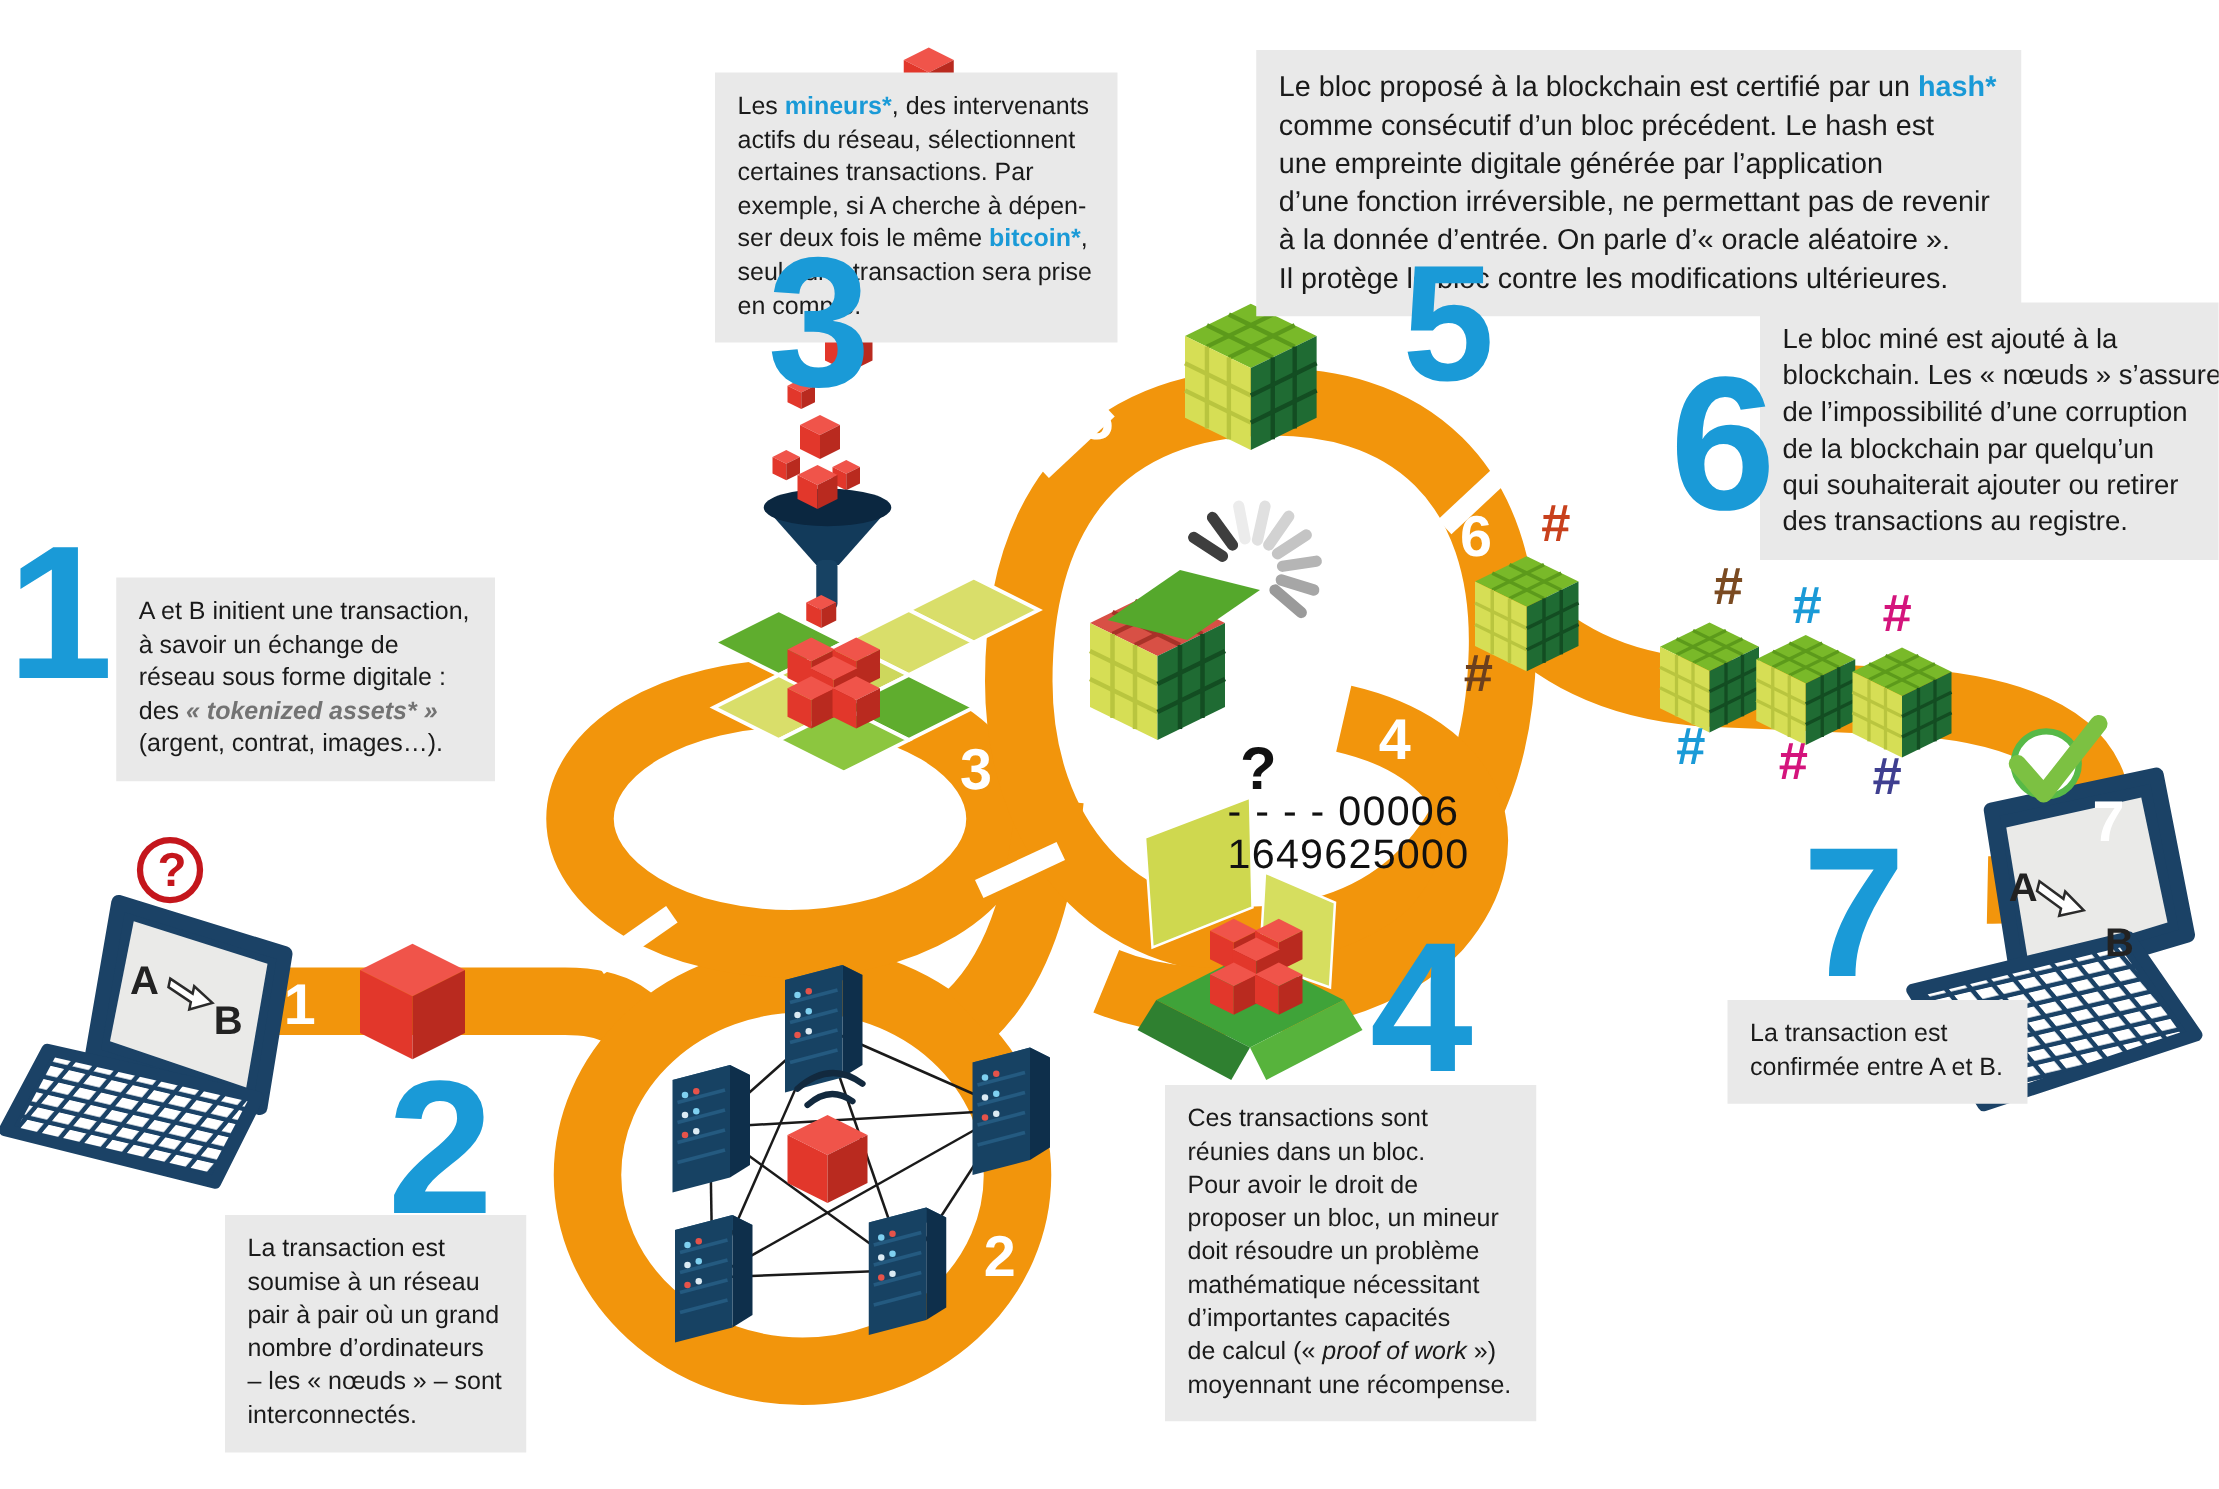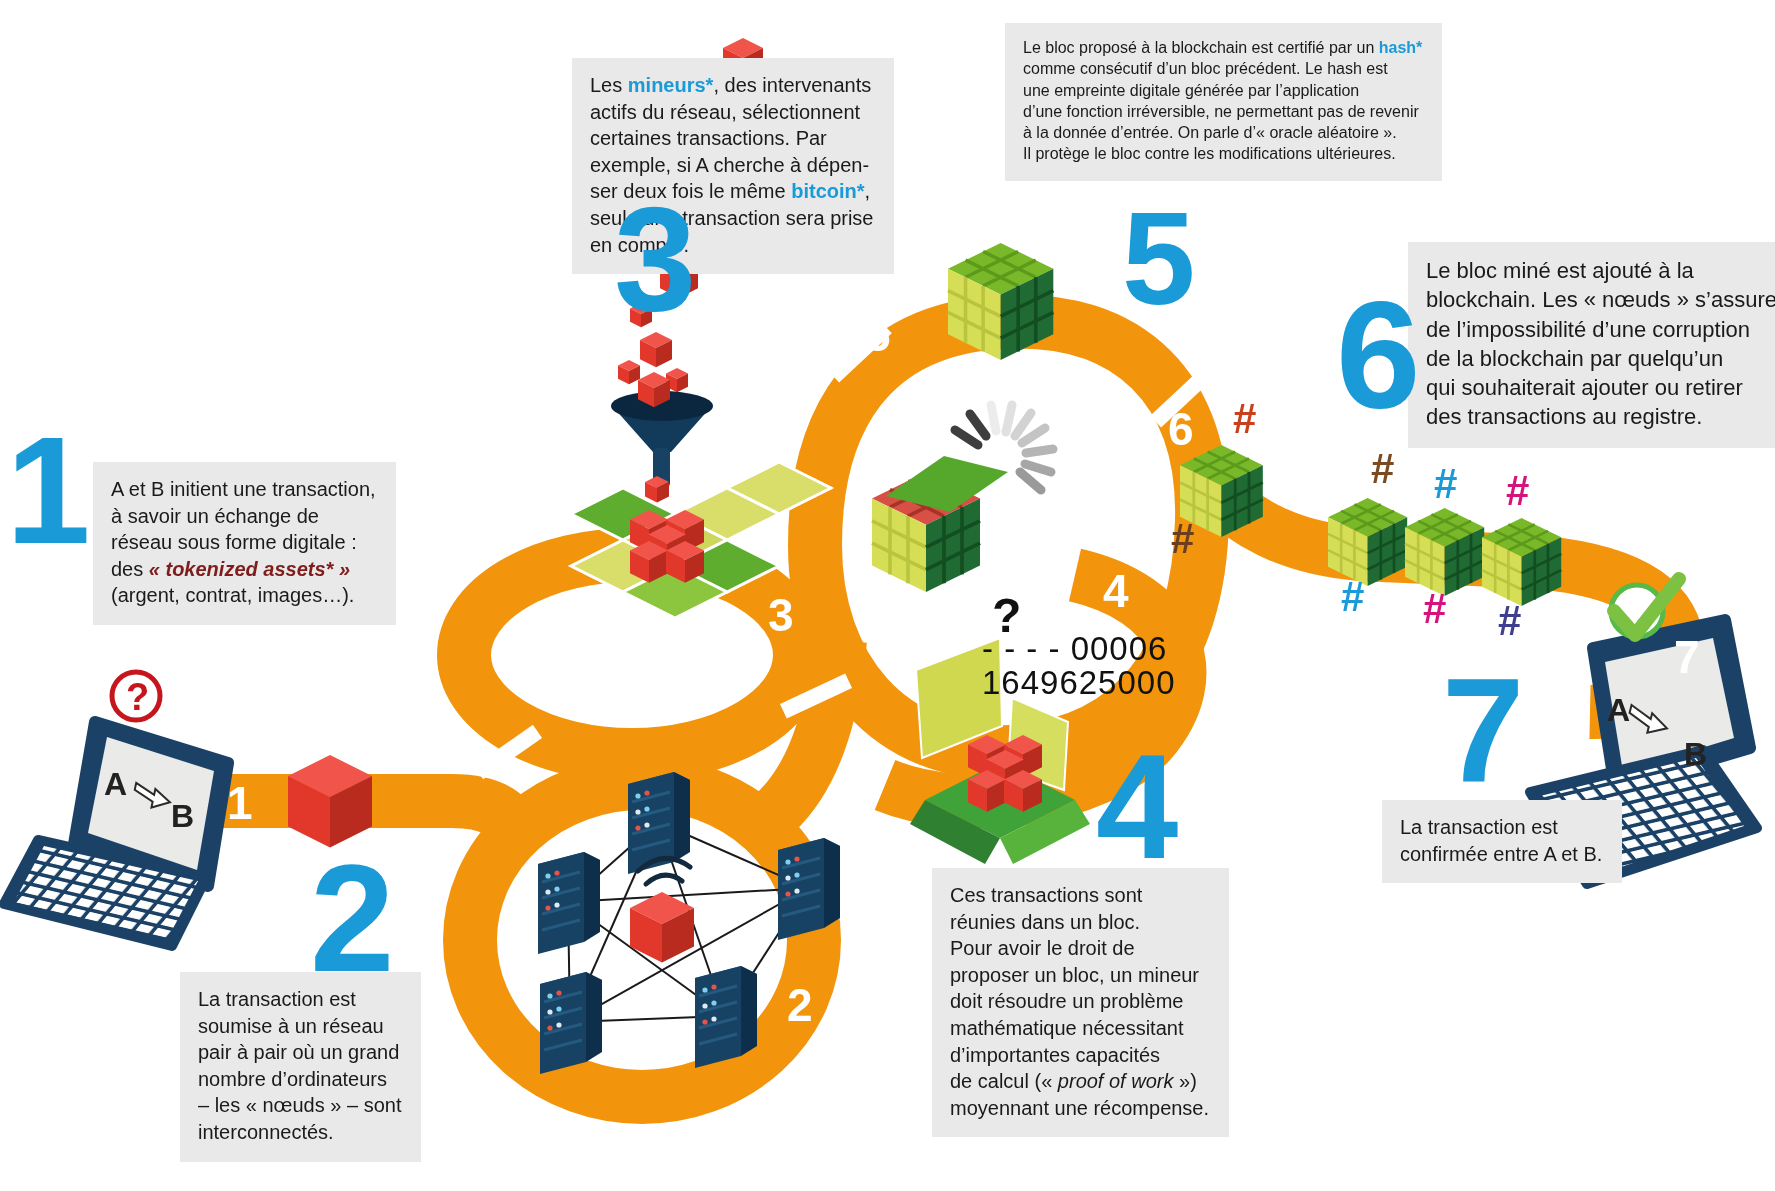--- a/index.html
+++ b/index.html
@@ -2,21 +2,21 @@
 <html><head>
 <meta charset="utf-8">
 <style>
   html,body{margin:0;padding:0;background:#fff;}
   .stage{position:relative;width:1775px;height:1191px;overflow:hidden;background:#fff;
          font-family:"Liberation Sans",sans-serif;}
   .layer{position:absolute;left:0;top:0;}
   .box{position:absolute;background:#E9E9E9;padding:14px 20px 16px 18px;font-size:20px;
        line-height:1.33;color:#1A1A1A;white-space:pre;}
   .hl-b{color:#1A9AD7;font-weight:bold;}
-  .hl-bi{color:#7f1d1d;font-weight:bold;font-style:italic;}
+  .hl-bi{color:#737373;font-weight:bold;font-style:italic;}
   .it{font-style:italic;}
   .bignum{position:absolute;color:#1A9AD7;font-weight:bold;font-size:148px;line-height:0.8;}
   .roadnum{position:absolute;color:#fff;font-weight:bold;font-size:46px;line-height:1;}
   .hash{position:absolute;font-weight:bold;font-size:42px;line-height:1;}
   .ab{position:absolute;font-size:32px;color:#222;font-weight:600;line-height:1;}
   .qmark{position:absolute;font-size:38px;color:#C4161C;font-weight:bold;line-height:1;}
   .bin{position:absolute;font-size:33px;color:#111;line-height:1;letter-spacing:1px;}
   .q2{position:absolute;font-size:48px;color:#111;font-weight:bold;line-height:1;}
 </style>
 </head>
@@ -260,21 +260,21 @@
 d’importantes capacités
 de calcul (« </span><span class="it">proof of work</span><span> »)
 moyennant une récompense.</span></div>
   <div class="box" style="left:572px;top:58px;"><span>Les </span><span class="hl-b">mineurs*</span><span>, des intervenants
 actifs du réseau, sélectionnent
 certaines transactions. Par
 exemple, si A cherche à dépen-
 ser deux fois le même </span><span class="hl-b">bitcoin*</span><span>,
 seule une transaction sera prise
 en compte.</span></div>
-  <div class="box" style="left:1005px;top:23px;font-size:16px;"><span>Le bloc proposé à la blockchain est certifié par un </span><span class="hl-b">hash*</span><span>
+  <div class="box" style="left:1005px;top:40px;font-size:23px;"><span>Le bloc proposé à la blockchain est certifié par un </span><span class="hl-b">hash*</span><span>
 comme consécutif d’un bloc précédent. Le hash est
 une empreinte digitale générée par l’application
 d’une fonction irréversible, ne permettant pas de revenir
 à la donnée d’entrée. On parle d’« oracle aléatoire ».
 Il protège le bloc contre les modifications ultérieures.</span></div>
   <div class="box" style="left:1408px;top:242px;font-size:22px;"><span>Le bloc miné est ajouté à la
 blockchain. Les « nœuds » s’assurent
 de l’impossibilité d’une corruption
 de la blockchain par quelqu’un
 qui souhaiterait ajouter ou retirer

